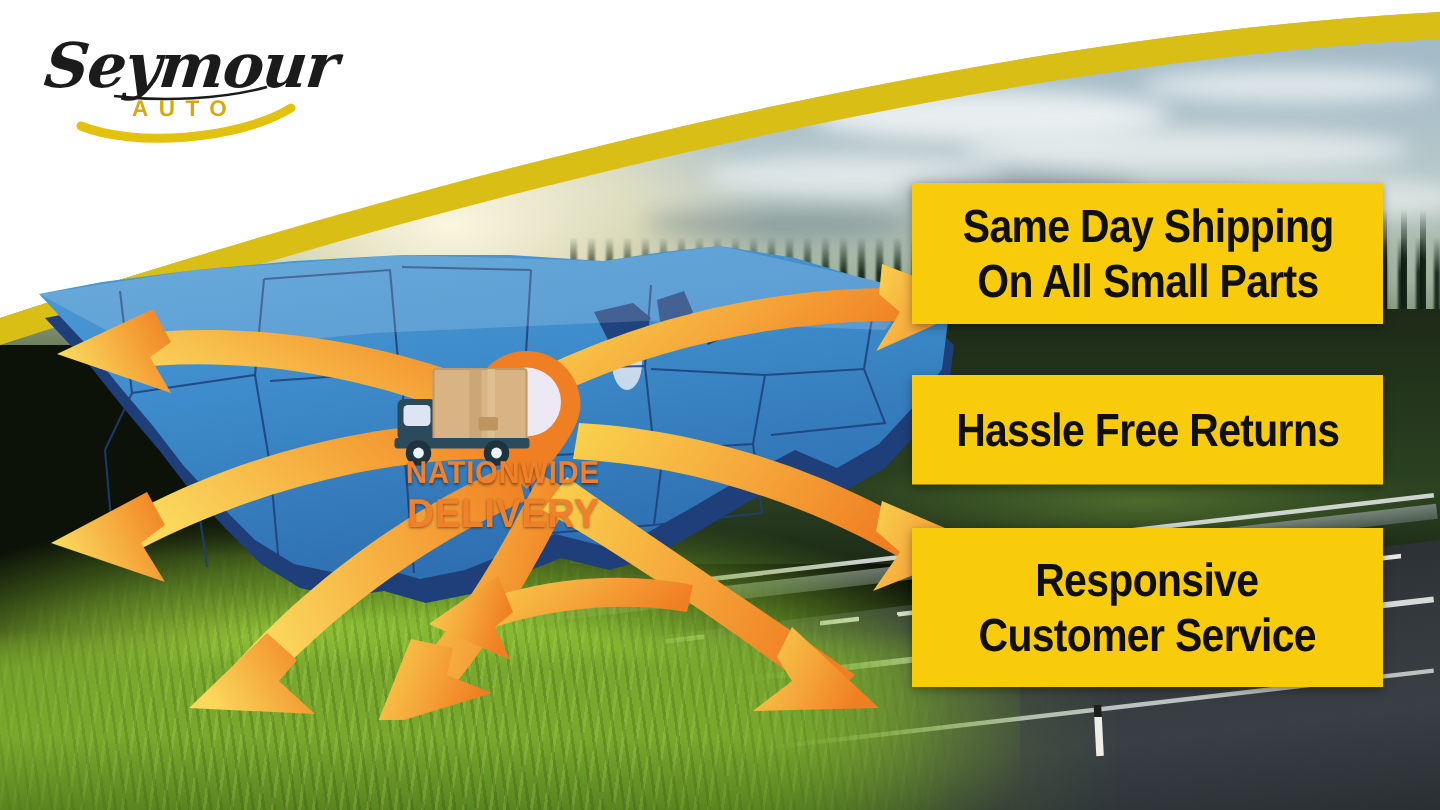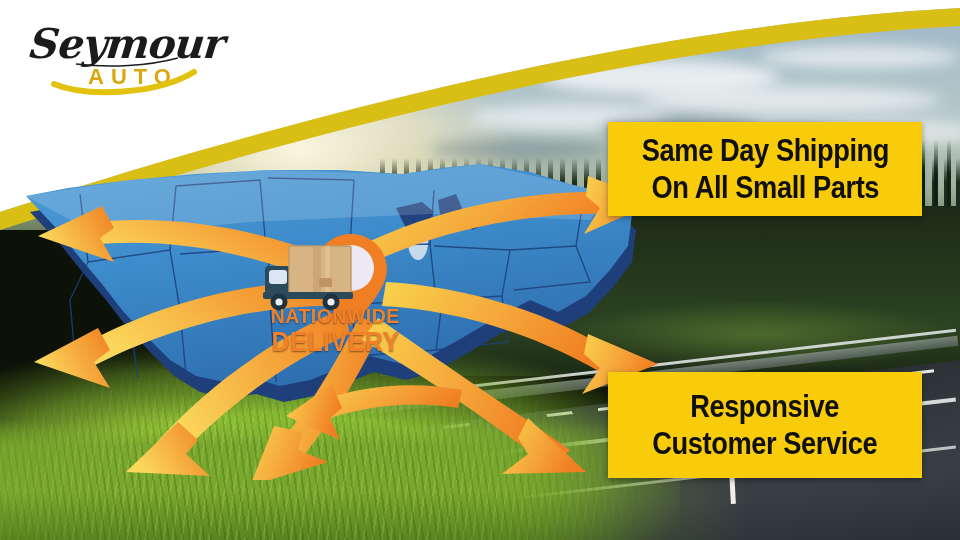--- a/index.html
+++ b/index.html
@@ -134,36 +134,36 @@
   }
   .claim-line{
     color:#101010;font-weight:700;line-height:1.02;white-space:nowrap;
     transform:scaleX(.88);transform-origin:center;
     letter-spacing:-0.5px;
   }
   #claim-0{top:122px;height:94px;}
   #claim-0 .claim-line{font-size:31px;}
   #claim-1{top:250px;height:73px;}
   #claim-1 .claim-line{font-size:31px;}
-  #claim-2{top:352px;height:106px;margin-top:20px;}
+  #claim-2{top:352px;height:106px;}
   #claim-2 .claim-line{font-size:31px;}
   .claim-line + .claim-line{margin-top:5px;}
 
   
   .logo{position:absolute;left:18px;top:12px;width:190px;height:88px;}
   .logo-word{
     position:absolute;left:12px;top:8px;
     font-family:"DejaVu Serif", serif;
     font-style:italic;font-weight:700;font-size:41px;color:#1b1b1b;
     letter-spacing:-1px;transform:skewX(-6deg);
   }
   .logo-auto{
     position:absolute;left:70px;top:52px;
     font-family:"Liberation Sans", sans-serif;
-    font-weight:700;font-size:22px;color:#D8A80E;letter-spacing:7px;
+    font-weight:700;font-size:15px;color:#D8A80E;letter-spacing:7px;
   }
 </style>
 </head>
 <body>
 
 <div class="stage">
 
   <div class="bg">
     <div class="bg-sky"></div>
     <div class="cloud c1"></div>
@@ -340,20 +340,23 @@
     <div class="nw-line2">DELIVERY</div>
   </div>
 
   <div class="claims">
 
     <div class="claim" id="claim-0">
       <div class="claim-line">Same Day Shipping</div>
       <div class="claim-line">On All Small Parts</div>
     </div>
 
+    <div class="claim" id="claim-1">
+      <div class="claim-line">Hassle Free Returns</div>
+    </div>
 
     <div class="claim" id="claim-2">
       <div class="claim-line">Responsive</div>
       <div class="claim-line">Customer Service</div>
     </div>
 
   </div>
 
   <div class="logo">
     <div class="logo-word">Seymour</div>

